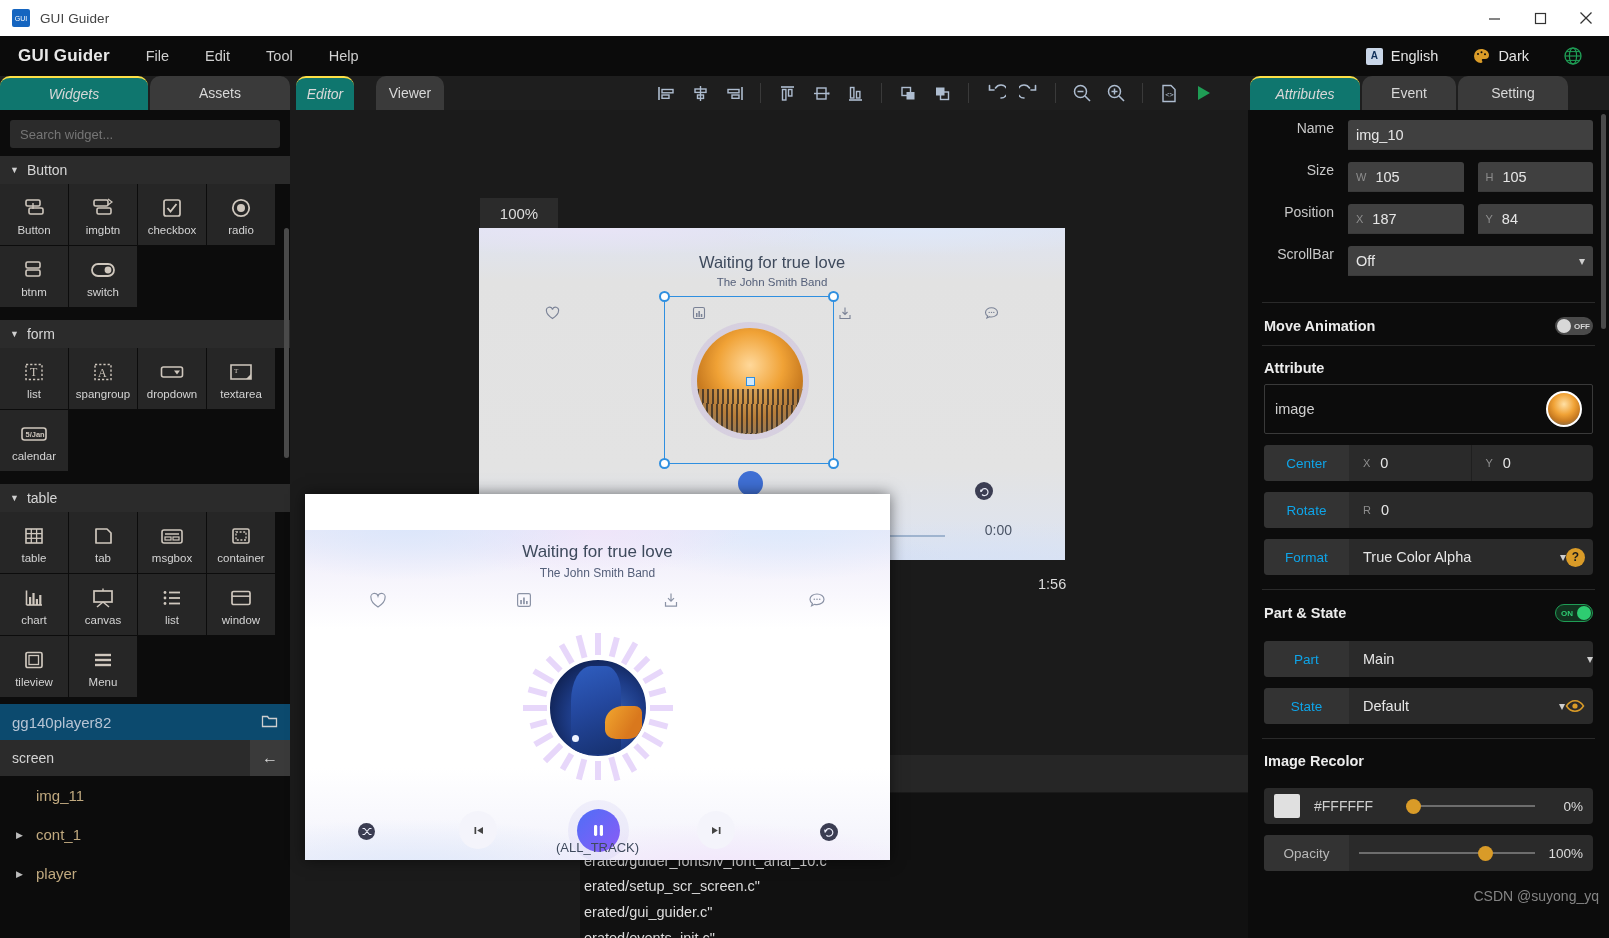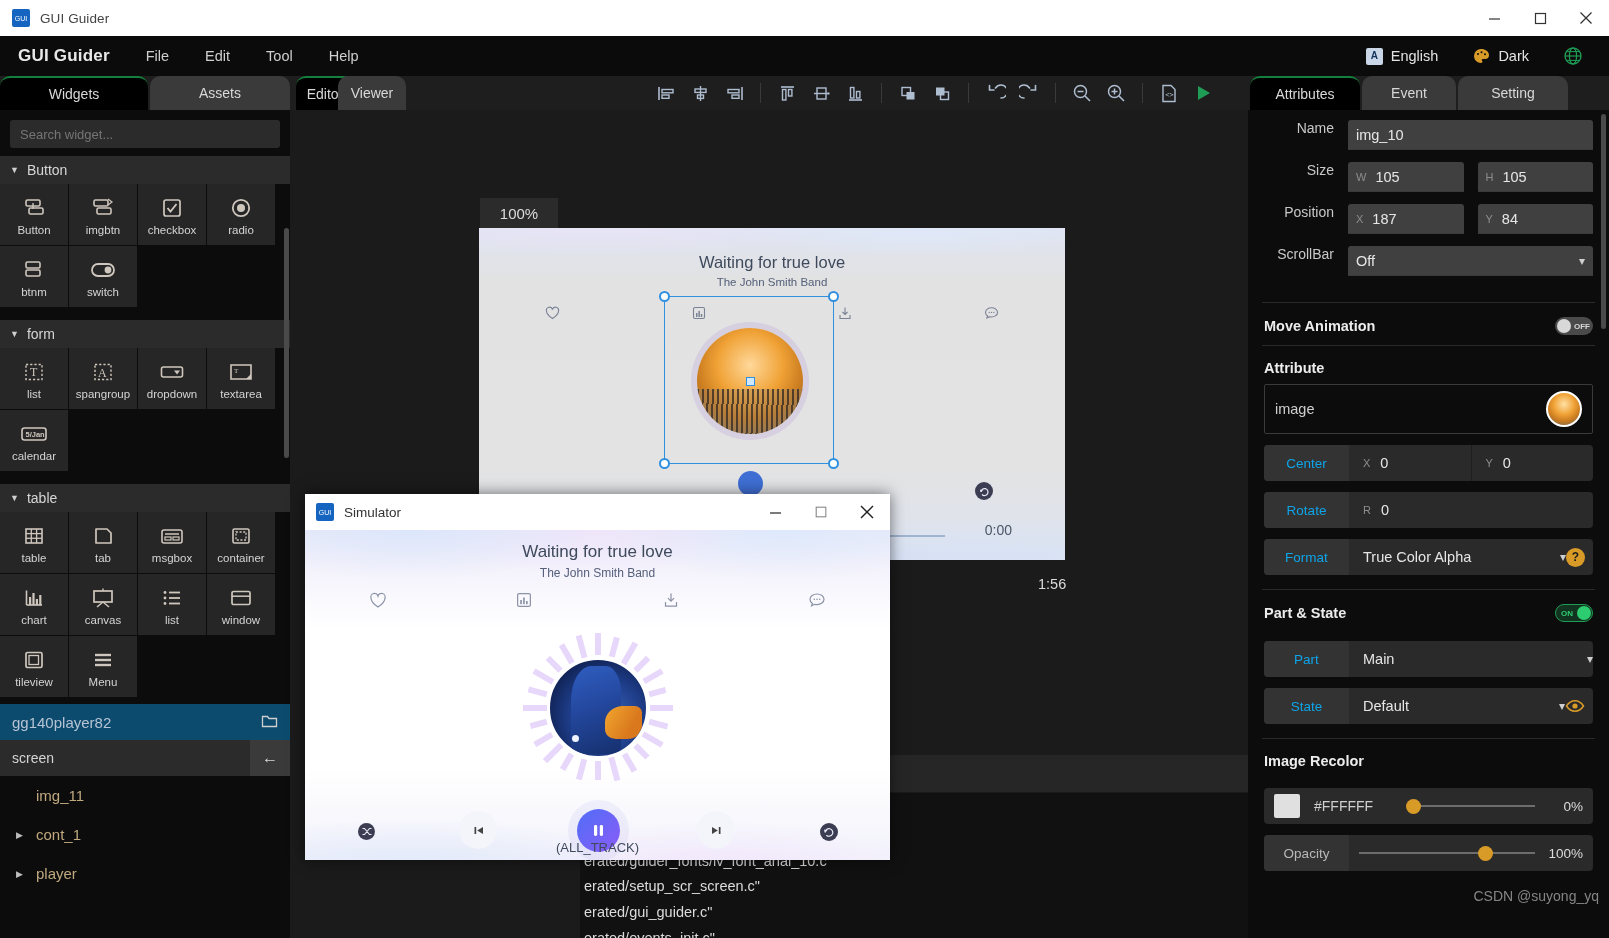--- a/index.html
+++ b/index.html
@@ -57,21 +57,21 @@
   .tabstrip {
     position: absolute; left: 0; top: 76px; width: 1609px; height: 34px;
     background: #1e1e1e;
   }
   .tab {
     position: absolute; top: 0; height: 34px;
     display: flex; align-items: center; justify-content: center;
     font-size: 14px; color: #d8d8d8;
     border-radius: 10px 10px 0 0;
   }
-  .tab.sel { background: #000000; border-top: 2px solid #15803d; }
+  .tab.sel { background: #0f766e; border-top: 2px solid #fde047; font-style: italic; }
   .tab.unsel { background: #3a3a3a; }
 
   
   .toolbar { position:absolute; top:76px; left:640px; height:34px; display:flex; align-items:center; }
   .tb-grp { display:flex; align-items:center; padding: 0 9px; }
   .tb-sep { width:1px; height:20px; background:#3a3a3a; }
   .tb-btn { width:34px; height:30px; display:flex; align-items:center; justify-content:center; }
   .tb-btn svg { display:block; }
 
   
@@ -364,21 +364,21 @@
             </svg>
         </span>
       </div>
     </div>
   </div>
 
   <div class="tabstrip">
     <div class="tab sel" style="left:0px;   width:148px;">Widgets</div>
     <div class="tab unsel" style="left:150px; width:140px;">Assets</div>
     <div class="tab sel" style="left:296px; width:58px;">Editor</div>
-    <div class="tab unsel" style="left:338px; width:68px;">Viewer</div>
+    <div class="tab unsel" style="left:376px; width:68px;">Viewer</div>
     <div class="tab sel" style="left:1250px; width:110px;">Attributes</div>
     <div class="tab unsel" style="left:1362px; width:94px;">Event</div>
     <div class="tab unsel" style="left:1458px; width:110px;">Setting</div>
   </div>
 
   <div class="toolbar">
     <div class="tb-grp">
       <div class="tb-btn">
           <svg width="19" height="17" viewBox="0 0 19 17">
             <line x1="2" y1="2" x2="2" y2="15" stroke="#aebdd0" stroke-width="1.6"></line>
@@ -980,44 +980,20 @@
           <span class="thumb" style="right:52px;"></span>
         </span>
       <span class="pct">100%</span>
     </div>
 
     <div class="rp-scroll"></div>
     <div class="watermark">CSDN @suyong_yq</div>
   </div>
 
   <div class="sim">
-    <div class="sim-title">
-      <span class="sim-logo">
-          <span>GUI</span>
-        </span>
-      <span class="sim-name">Simulator</span>
-      <span class="sim-btns">
-        <span class="sim-btn">
-            <svg width="13" height="13" viewBox="0 0 13 13">
-              <line x1="1" y1="7" x2="12" y2="7" stroke="#222" stroke-width="1.2"></line>
-            </svg>
-          </span>
-        <span class="sim-btn">
-            <svg width="12" height="12" viewBox="0 0 12 12">
-              <rect x="1.2" y="1.2" width="9.6" height="9.6" fill="none" stroke="#888" stroke-width="1.1"></rect>
-            </svg>
-          </span>
-        <span class="sim-btn">
-            <svg width="16" height="16" viewBox="0 0 16 16">
-              <line x1="2" y1="2" x2="14" y2="14" stroke="#222" stroke-width="1.4"></line>
-              <line x1="14" y1="2" x2="2" y2="14" stroke="#222" stroke-width="1.4"></line>
-            </svg>
-          </span>
-      </span>
-    </div>
     <div class="sim-body">
       <div class="sim-wave-top"></div>
       <div class="sim-wave-bot"></div>
       <div class="s-title">Waiting for true love</div>
       <div class="s-sub">The John Smith Band</div>
       <div class="s-icons">
         <div>
             <svg width="18" height="17" viewBox="0 0 18 17">
               <path d="M9 15S2 10.5 2 6A3.6 3.6 0 0 1 9 4 3.6 3.6 0 0 1 16 6c0 4.5-7 9-7 9z" fill="none" stroke="#8b93a6" stroke-width="1.2"></path>
             </svg>

